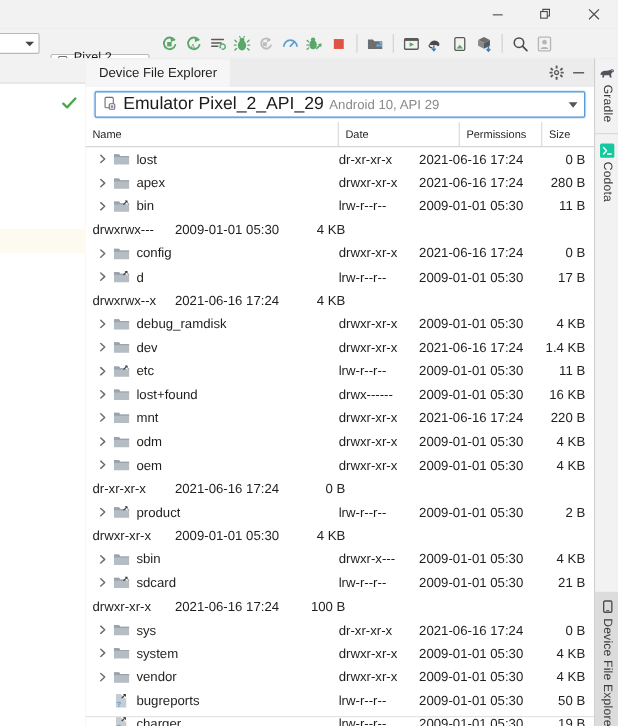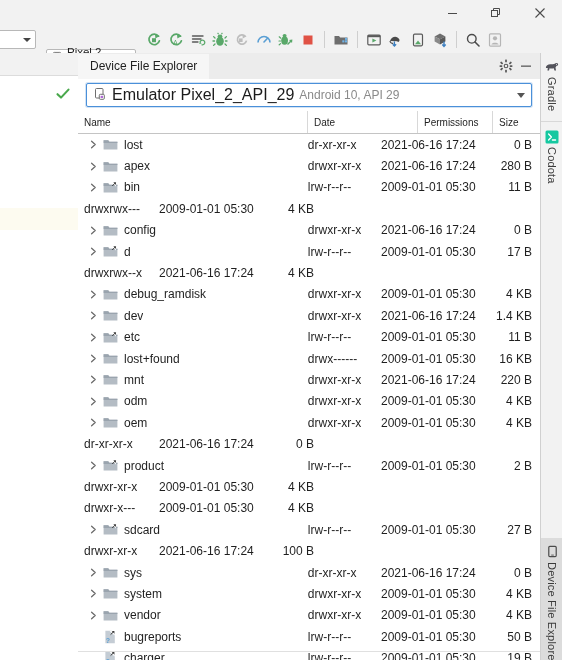--- a/index.html
+++ b/index.html
@@ -661,20 +661,34 @@
           <div class="c-perm">lrw-r--r--</div>
           <div class="c-date">2009-01-01 05:30</div>
           <div class="c-size">2 B</div>
         </div>
         <div class="row">
           <div class="c-perm">drwxr-xr-x</div>
           <div class="c-date">2009-01-01 05:30</div>
           <div class="c-size">4 KB</div>
         </div>
         <div class="row">
+          <div class="c-name">
+            <span class="expander">
+              <svg width="9" height="9" viewBox="0 0 9 9">
+                <path d="M2.6 1.2 L6.2 4.5 L2.6 7.8" fill="none" stroke="#6b6b6b" stroke-width="1.3" stroke-linecap="round" stroke-linejoin="round"></path>
+              </svg>
+            </span>
+            <span class="icon-slot">
+              <svg width="15" height="13" viewBox="0 0 15 13">
+                <path d="M0.6 2.2 H5.2 L6.4 3.8 H14.4 V11.6 H0.6 Z" fill="#b4bcc4"></path>
+                <path d="M0.6 2.2 H5.2 L6.4 3.8 H14.4 V4.9 H0.6 Z" fill="#9aa4ae"></path>
+              </svg>
+            </span>
+            <span class="nm">sbin</span>
+          </div>
           <div class="c-perm">drwxr-x---</div>
           <div class="c-date">2009-01-01 05:30</div>
           <div class="c-size">4 KB</div>
         </div>
         <div class="row">
           <div class="c-name">
             <span class="expander">
               <svg width="9" height="9" viewBox="0 0 9 9">
                 <path d="M2.6 1.2 L6.2 4.5 L2.6 7.8" fill="none" stroke="#6b6b6b" stroke-width="1.3" stroke-linecap="round" stroke-linejoin="round"></path>
               </svg>
@@ -685,21 +699,21 @@
                 <path d="M0.6 2.2 H5.2 L6.4 3.8 H14.4 V4.9 H0.6 Z" fill="#9aa4ae"></path>
                 <path d="M8.4 1.2 H13 V5.6 Z" fill="#ffffff"></path>
                 <path d="M9.2 5 L12.4 1.8" stroke="#3c3c3c" stroke-width="1"></path>
                 <path d="M12.9 1.3 L13 4 L10.3 1.3 Z" fill="#3c3c3c"></path>
               </svg>
             </span>
             <span class="nm">sdcard</span>
           </div>
           <div class="c-perm">lrw-r--r--</div>
           <div class="c-date">2009-01-01 05:30</div>
-          <div class="c-size">27 B</div>
+          <div class="c-size">21 B</div>
         </div>
         <div class="row">
           <div class="c-perm">drwxr-xr-x</div>
           <div class="c-date">2021-06-16 17:24</div>
           <div class="c-size">100 B</div>
         </div>
         <div class="row">
           <div class="c-name">
             <span class="expander">
               <svg width="9" height="9" viewBox="0 0 9 9">

